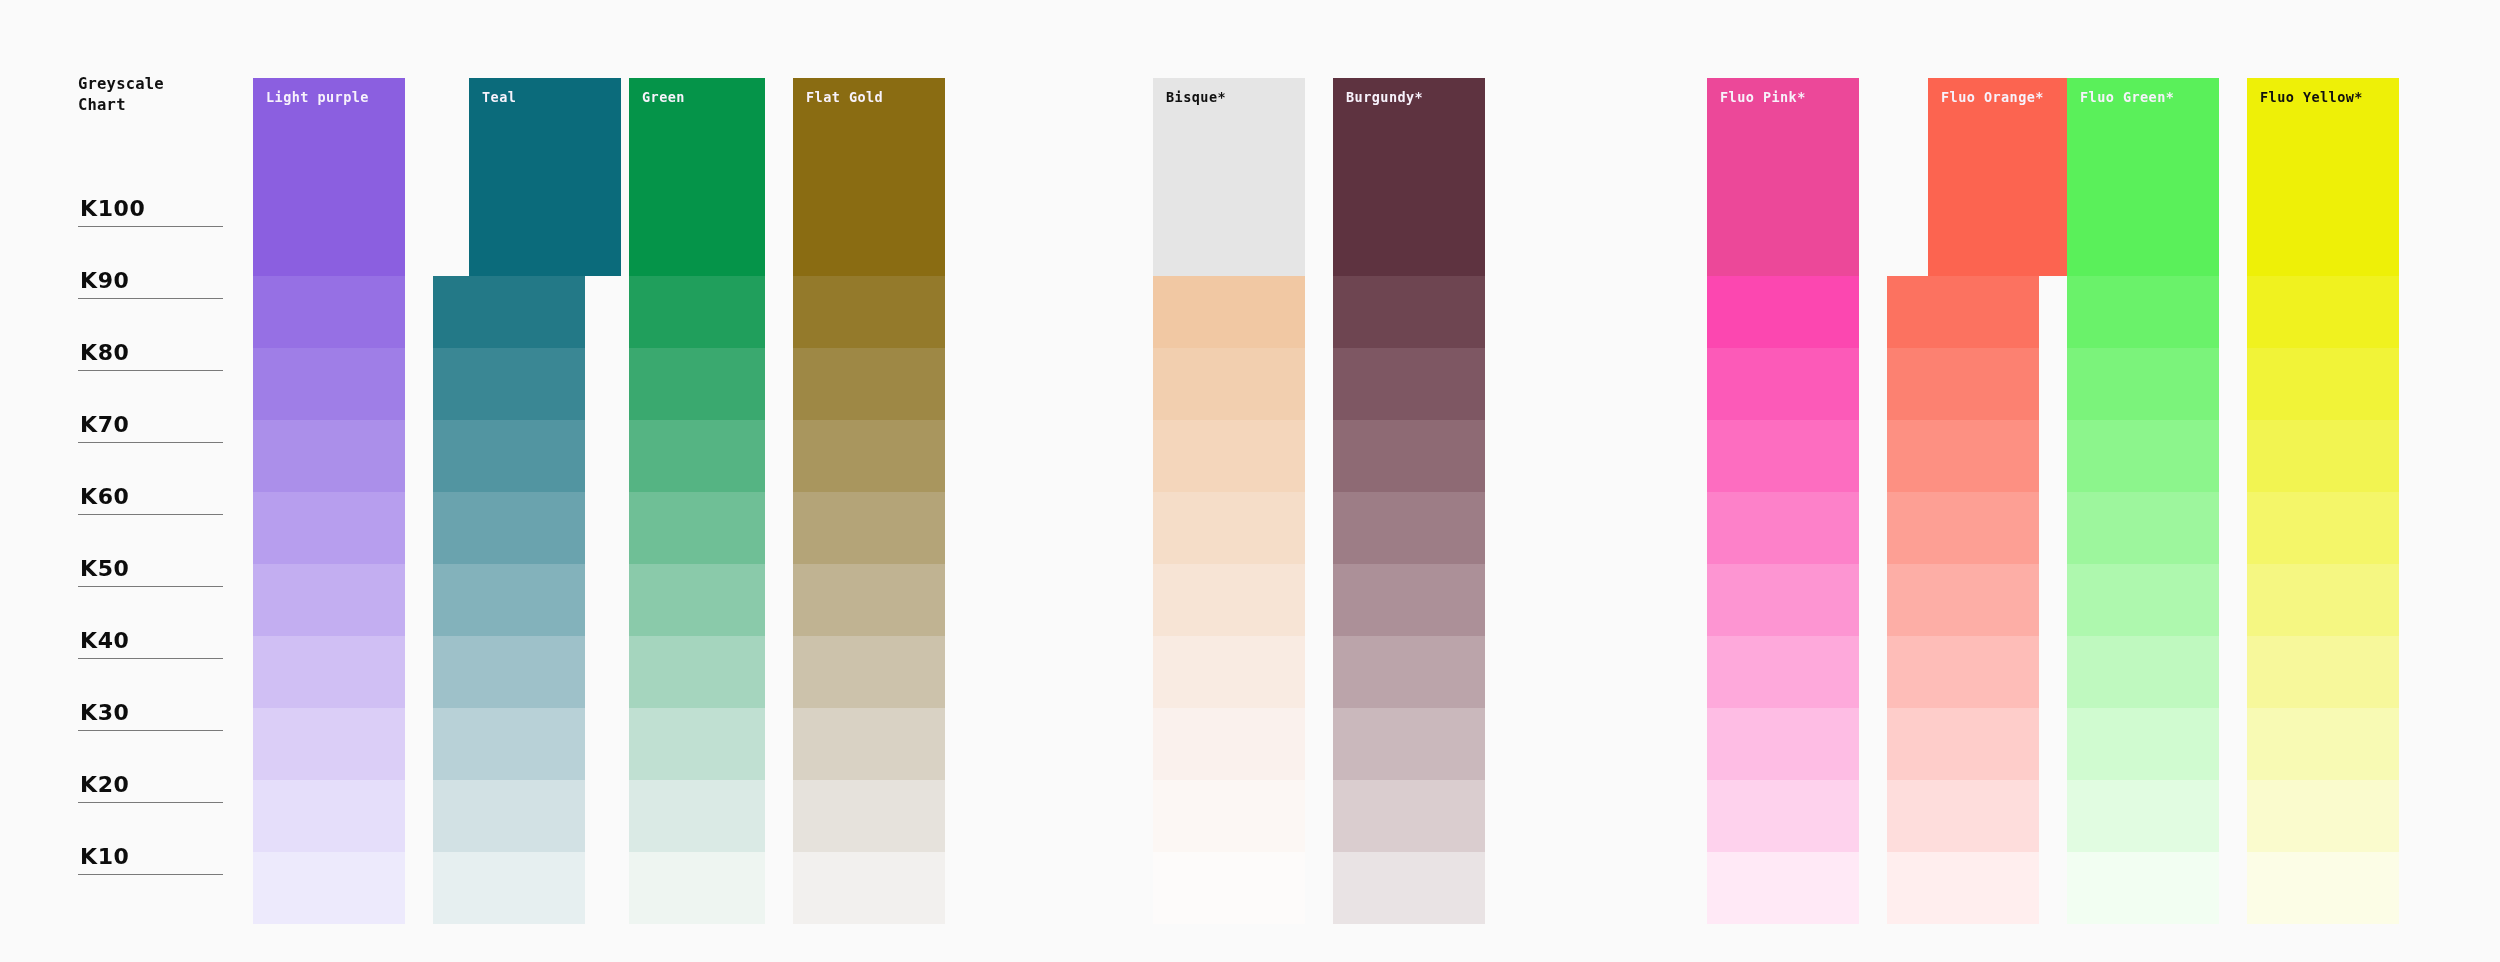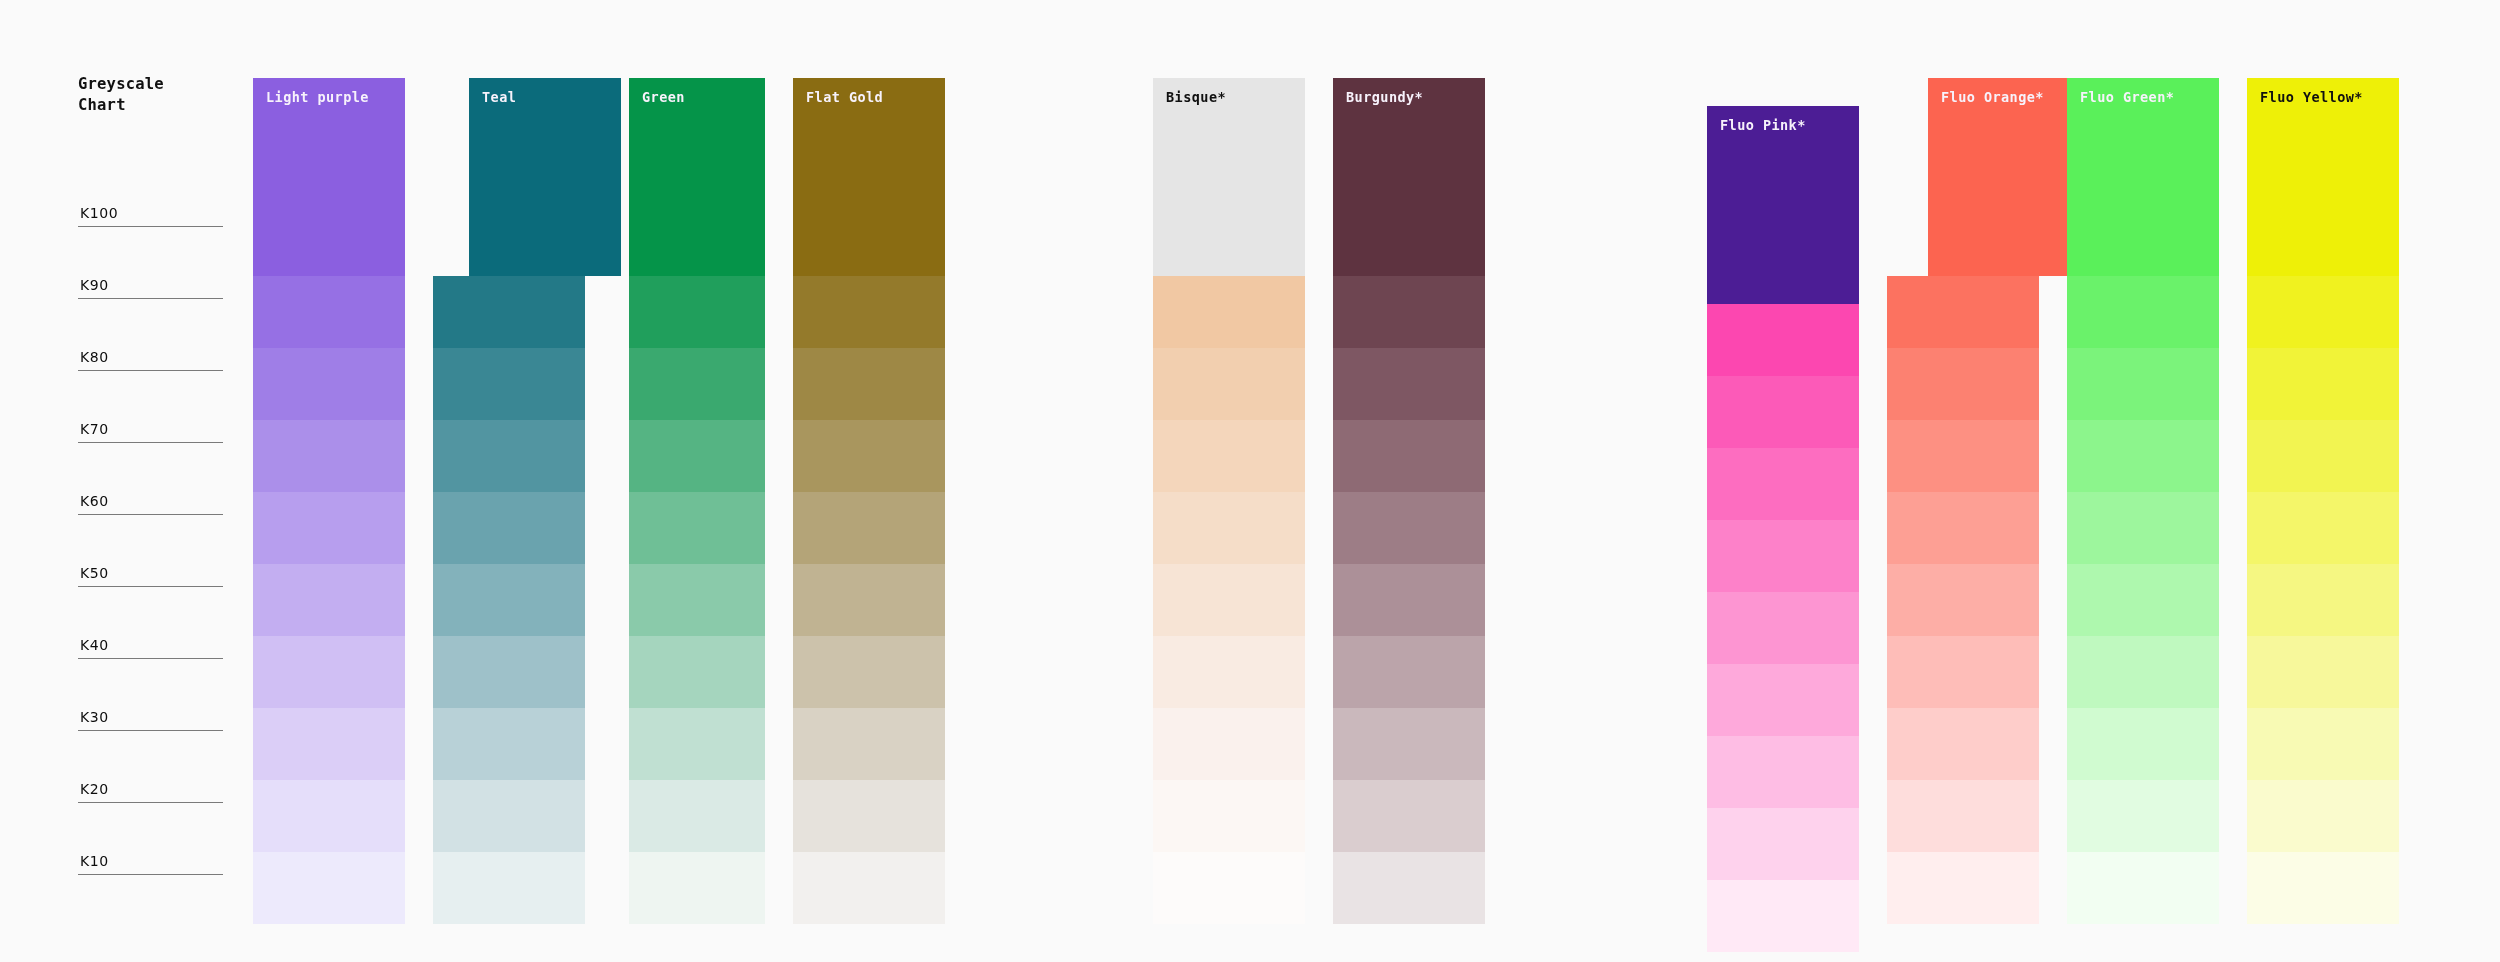--- a/index.html
+++ b/index.html
@@ -42,22 +42,22 @@
     position: absolute;
     left: 0;
     width: 145px;
     height: 73px;
   }
 
   .k-label {
     position: absolute;
     left: 2px;
     bottom: 12px;
-    font-size: 14px;
-    font-weight: 400;
+    font-size: 22px;
+    font-weight: 700;
     color: #0d0d0d;
     letter-spacing: 0.6px;
     font-family: "DejaVu Sans", "Liberation Sans", sans-serif;
   }
 
   .k-rule {
     position: absolute;
     left: 0;
     bottom: 6px;
     width: 145px;
@@ -236,21 +236,21 @@
       <div class="swatch-band band-rest" style="background: rgb(126, 87, 99);"></div>
       <div class="swatch-band band-rest" style="background: rgb(142, 106, 116);"></div>
       <div class="swatch-band band-rest" style="background: rgb(157, 125, 134);"></div>
       <div class="swatch-band band-rest" style="background: rgb(172, 144, 152);"></div>
       <div class="swatch-band band-rest" style="background: rgb(187, 164, 170);"></div>
       <div class="swatch-band band-rest" style="background: rgb(202, 184, 188);"></div>
       <div class="swatch-band band-rest" style="background: rgb(218, 205, 207);"></div>
       <div class="swatch-band band-rest" style="background: rgb(233, 227, 228);"></div>
     </div>
     <div class="swatch-column" style="left: 1707px;">
-      <div class="swatch-band band-top" style="background: #4c1d95; margin-top: 28px;">
+      <div class="swatch-band band-top" style="background: #ec4899;">
         <span class="swatch-header-label label-light">Fluo Pink*</span>
       </div>
       <div class="swatch-band band-rest" style="background: rgb(252, 71, 176);"></div>
       <div class="swatch-band band-rest" style="background: rgb(252, 90, 184);"></div>
       <div class="swatch-band band-rest" style="background: rgb(253, 109, 192);"></div>
       <div class="swatch-band band-rest" style="background: rgb(253, 129, 201);"></div>
       <div class="swatch-band band-rest" style="background: rgb(253, 149, 210);"></div>
       <div class="swatch-band band-rest" style="background: rgb(254, 169, 219);"></div>
       <div class="swatch-band band-rest" style="background: rgb(254, 189, 228);"></div>
       <div class="swatch-band band-rest" style="background: rgb(254, 210, 237);"></div>

